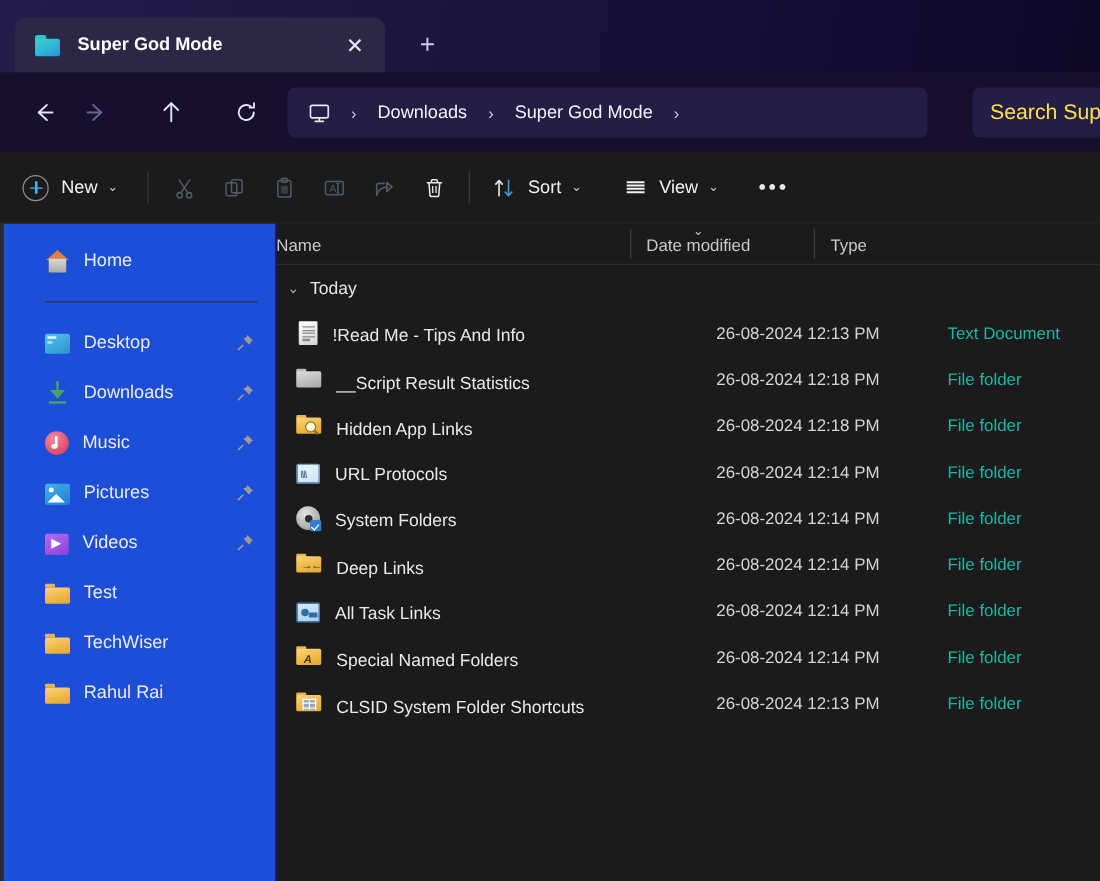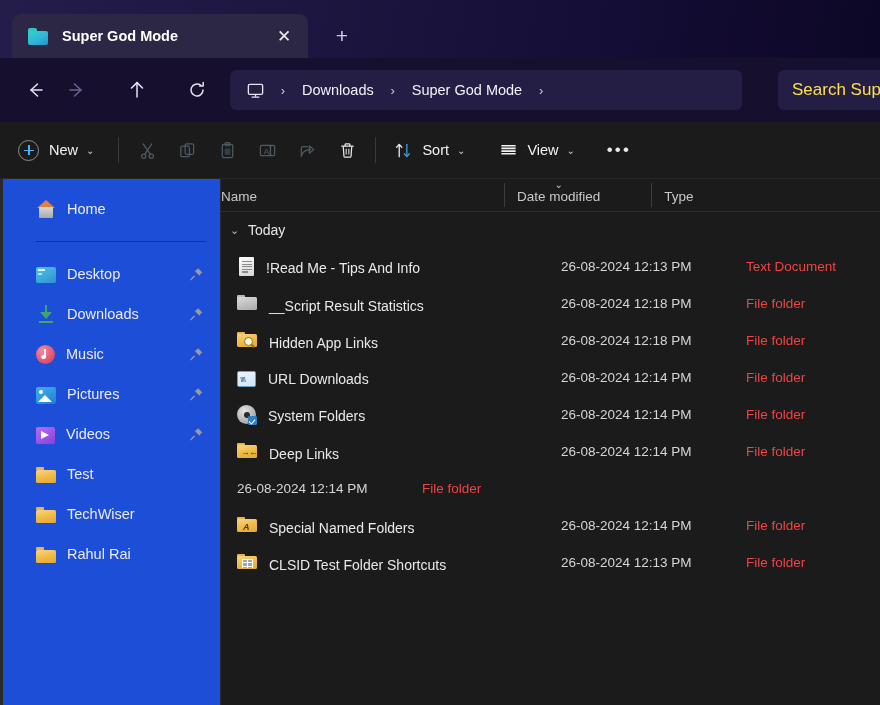--- a/index.html
+++ b/index.html
@@ -334,22 +334,22 @@
   .frow {
     display: flex; align-items: center;
     height: 37px;
     padding-left: 12px;
     border-radius: 4px;
     margin: 0 4px;
   }
   .f-name { display: flex; align-items: flex-end; width: 324px; flex: 0 0 auto; }
   .f-ic { width: 20px; height: 20px; position: relative; margin-right: 12px; flex: 0 0 auto; }
   .f-label { color: #e9e9e9; font-size: 14px; white-space: nowrap; }
-  .f-date { width: 185px; flex: 0 0 auto; color: #d5d5d5; font-size: 13.5px; white-space: nowrap; }
-  .f-type { flex: 1 1 auto; color: #ef4444; font-size: 13.5px; white-space: nowrap; }
+  .f-date { width: 185px; flex: 0 0 auto; color: #d5d5d5; font-size: 13.5px; white-space: nowrap; margin-left: 12px; }
+  .f-type { flex: 1 1 auto; color: #14b8a6; font-size: 13.5px; white-space: nowrap; }
 
   
   .fi-txt {
     width: 15px; height: 19px; margin-left: 2px; border-radius: 1px;
     background: linear-gradient(160deg,#ffffff 0%, #d4d4d4 100%);
   }
   .fi-txt .ln { position:absolute; left:2.5px; width:10px; height:1.3px; background:#8a8a8a; }
   .fi-grayfolder .tip {
     position:absolute; left:0; top:1px; width:8px; height:3px; background:#b9b9b9; border-radius:1px 1px 0 0;
   }
@@ -732,21 +732,21 @@
       </div>
       <div class="f-date">26-08-2024 12:18 PM</div>
       <div class="f-type">File folder</div>
     </div>
 
     <div class="frow">
       <div class="f-name">
         <span class="f-ic fi-url">
             <i class="scribble">\\\\</i>
           </span>
-        <span class="f-label">URL Downloads</span>
+        <span class="f-label">URL Protocols</span>
       </div>
       <div class="f-date">26-08-2024 12:14 PM</div>
       <div class="f-type">File folder</div>
     </div>
 
     <div class="frow">
       <div class="f-name">
         <span class="f-ic fi-gear">
             <i class="chk"></i>
           </span>
@@ -763,20 +763,27 @@
             <i class="bd"></i>
             <i class="fi-arrows">→←</i>
         </span>
         <span class="f-label">Deep Links</span>
       </div>
       <div class="f-date">26-08-2024 12:14 PM</div>
       <div class="f-type">File folder</div>
     </div>
 
     <div class="frow">
+      <div class="f-name">
+        <span class="f-ic fi-task">
+            <i class="p"></i>
+            <i class="q"></i>
+          </span>
+        <span class="f-label">All Task Links</span>
+      </div>
       <div class="f-date">26-08-2024 12:14 PM</div>
       <div class="f-type">File folder</div>
     </div>
 
     <div class="frow">
       <div class="f-name">
         <span class="f-ic fi-folder">
           <i class="tip"></i>
             <i class="bd"></i>
             <i class="ov" style="left:6px;top:7px;">A</i>
@@ -787,20 +794,20 @@
       <div class="f-type">File folder</div>
     </div>
 
     <div class="frow">
       <div class="f-name">
         <span class="f-ic fi-folder">
           <i class="tip"></i>
             <i class="bd"></i>
             <i class="fi-grid"></i>
         </span>
-        <span class="f-label">CLSID Test Folder Shortcuts</span>
+        <span class="f-label">CLSID System Folder Shortcuts</span>
       </div>
       <div class="f-date">26-08-2024 12:13 PM</div>
       <div class="f-type">File folder</div>
     </div>
 
   </div>
 </div>
 
 </body></html>

